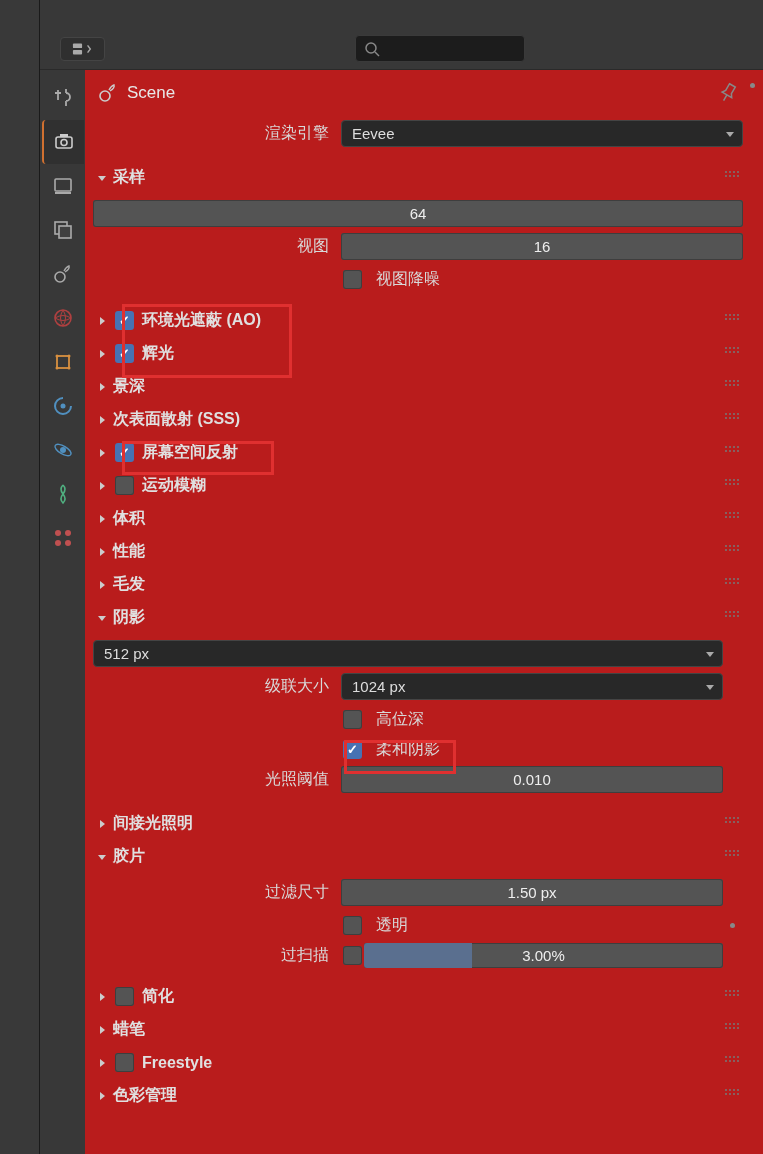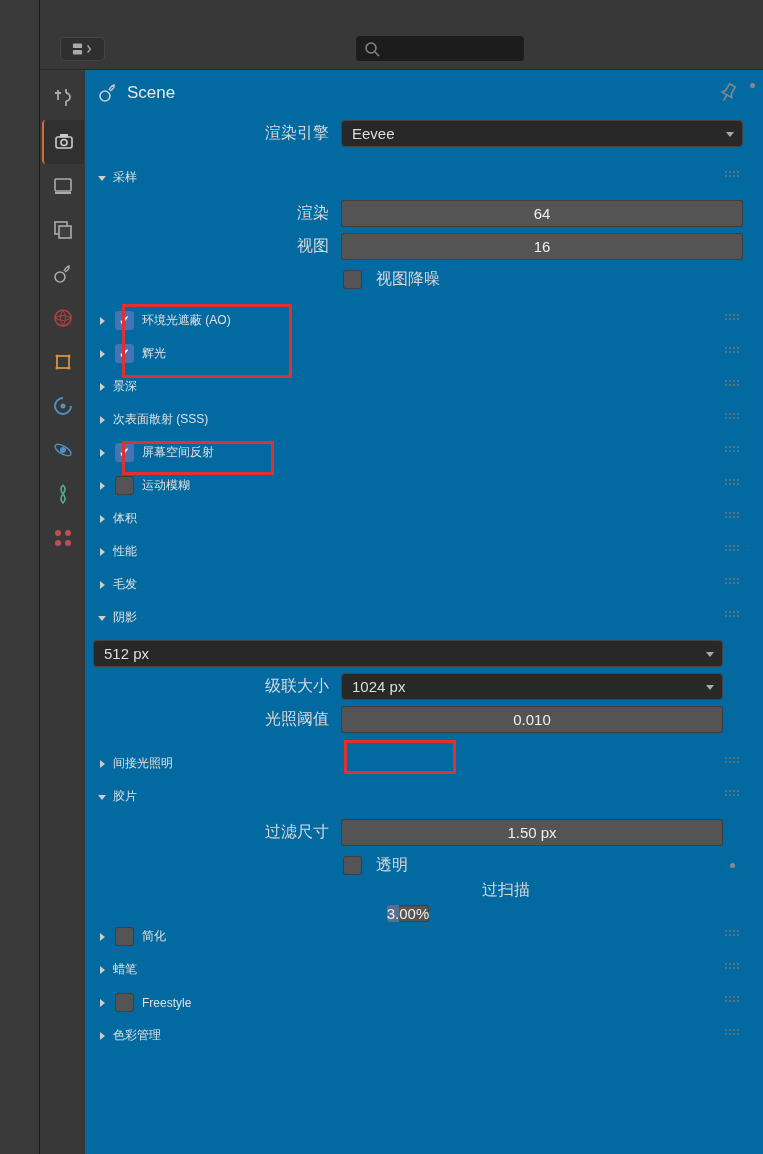--- a/index.html
+++ b/index.html
@@ -15,21 +15,21 @@
 .search-box { margin-left: 240px; width: 170px; height: 27px; background: #1c1c1c; border: 1px solid #3a3a3a; border-radius: 4px; display: flex; align-items: center; padding: 0 8px; }
 .search-box svg { width: 16px; height: 16px; }
 
 .content { position: absolute; left: 0; top: 70px; right: 0; bottom: 0; display: flex; }
 
 .tab-column { width: 45px; background: #383838; padding-top: 6px; display: flex; flex-direction: column; align-items: center; gap: 0; }
 .tab-btn { width: 42px; height: 44px; display: flex; align-items: center; justify-content: center; border-radius: 4px 0 0 4px; cursor: pointer; }
 .tab-btn.render { background: #303030; border-left: 2px solid #d07030; }
 .tab-btn svg { width: 22px; height: 22px; }
 
-.props-panel { flex: 1; background: #0369a1; padding: 6px 20px 10px 8px; overflow-y: auto; }
+.props-panel { flex: 1; background: #b91c1c; padding: 6px 20px 10px 8px; overflow-y: auto; }
 
 .breadcrumb { display: flex; align-items: center; padding: 6px 4px 14px 4px; gap: 8px; }
 .breadcrumb svg { width: 22px; height: 22px; }
 .breadcrumb-text { font-size: 17px; color: #e8e8e8; }
 .pin-icon { margin-left: auto; }
 
 .form-row { display: flex; align-items: center; margin-bottom: 3px; height: 30px; }
 .form-label { width: 248px; text-align: right; padding-right: 12px; font-size: 16px; color: #d8d8d8; }
 .form-control { flex: 1; text-align: center; }
 
@@ -37,34 +37,34 @@
 .dropdown::after { content: ''; position: absolute; right: 8px; top: 11px; border-left: 4px solid transparent; border-right: 4px solid transparent; border-top: 5px solid #aaa; }
 
 .num-field { background: #545454; border-radius: 3px; height: 27px; display: flex; align-items: center; justify-content: center; font-size: 15px; color: #eee; box-shadow: inset 0 0 0 1px #3e3e3e; }
 
 .panel-header { display: flex; align-items: center; height: 33px; cursor: pointer; gap: 4px; padding-left: 2px; position: relative; }
 .panel-header .disclosure { width: 14px; height: 14px; display: flex; align-items: center; justify-content: center; }
 .disclosure svg { width: 10px; height: 10px; }
 .panel-header .panel-checkbox { width: 19px; height: 19px; background: #545454; border-radius: 3px; margin-right: 4px; margin-left: 2px; display: flex; align-items: center; justify-content: center; box-shadow: inset 0 0 0 1px #3e3e3e; }
 .panel-checkbox.checked { background: #4772b3; box-shadow: none; }
 .panel-checkbox.checked::after { content: '✓'; color: #fff; font-size: 13px; font-weight: bold; }
-.panel-title { font-size: 12px; color: #e0e0e0; }
+.panel-title { font-size: 16px; color: #e0e0e0; font-weight: bold; }
 .panel-grip { position: absolute; right: 4px; top: 10px; width: 14px; height: 10px; display: grid; grid-template-columns: repeat(4, 2px); grid-template-rows: repeat(2, 2px); gap: 2px; }
 .panel-grip span { background: #777; border-radius: 1px; }
 
 .panel-body { padding: 4px 0 10px 0; }
 
 .inline-check { display: flex; align-items: center; height: 30px; padding-left: 250px; gap: 14px; position: relative; }
 .inline-check .cb { width: 19px; height: 19px; background: #545454; border-radius: 3px; display: flex; align-items: center; justify-content: center; box-shadow: inset 0 0 0 1px #3e3e3e; }
 .inline-check .cb.checked { background: #4772b3; box-shadow: none; }
 .inline-check .cb.checked::after { content: '✓'; color: #fff; font-size: 13px; font-weight: bold; }
 .inline-check .lbl { font-size: 16px; color: #d8d8d8; }
 .dot-indicator { position: absolute; right: 8px; top: 13px; width: 5px; height: 5px; background: #888; border-radius: 50%; }
 
-.slider-row { display: flex; align-items: center; height: 30px; gap: 2px; flex-direction: column; }
+.slider-row { display: flex; align-items: center; height: 30px; gap: 2px; }
 .slider-row .form-label { width: 248px; }
 .slider-check { width: 19px; height: 19px; background: #545454; border-radius: 3px; box-shadow: inset 0 0 0 1px #3e3e3e; }
 .slider-bar { flex: 1; height: 25px; background: #545454; border-radius: 3px; position: relative; display: flex; align-items: center; justify-content: center; font-size: 15px; color: #eee; box-shadow: inset 0 0 0 1px #3e3e3e; position: relative; text-align: center; }
 .slider-fill { position: absolute; left: 0; top: 0; bottom: 0; background: #5a6f8f; border-radius: 3px 0 0 3px; }
 .slider-text { position: relative; z-index: 1; }
 
 .highlight-red { position: absolute; border: 3px solid #e03030; pointer-events: none; }
 </style>
 </head>
 <body>
@@ -198,21 +198,20 @@
             <span></span>
             <span></span>
             <span></span>
             <span></span>
             <span></span>
             <span></span>
           </div>
       </div>
       <div class="panel-body">
         <div class="form-row">
-          <div class="form-label">渲染</div>
           <div class="form-control num-field">
               <span>64</span>
             </div>
         </div>
         <div class="form-row">
           <div class="form-label">视图</div>
           <div class="form-control num-field">
               <span>16</span>
             </div>
         </div>
@@ -419,20 +418,28 @@
         <div class="form-row">
           <div class="form-control dropdown" style="margin-right:20px">
               <span>512 px</span>
             </div>
         </div>
         <div class="form-row">
           <div class="form-label">级联大小</div>
           <div class="form-control dropdown" style="margin-right:20px">
               <span>1024 px</span>
             </div>
+        </div>
+        <div class="inline-check">
+          <div class="cb"></div>
+          <span class="lbl">高位深</span>
+        </div>
+        <div class="inline-check">
+          <div class="cb checked"></div>
+          <span class="lbl">柔和阴影</span>
         </div>
         <div class="form-row">
           <div class="form-label">光照阈值</div>
           <div class="form-control num-field" style="margin-right:20px">
               <span>0.010</span>
             </div>
         </div>
       </div>
 
       <div class="panel-header">

